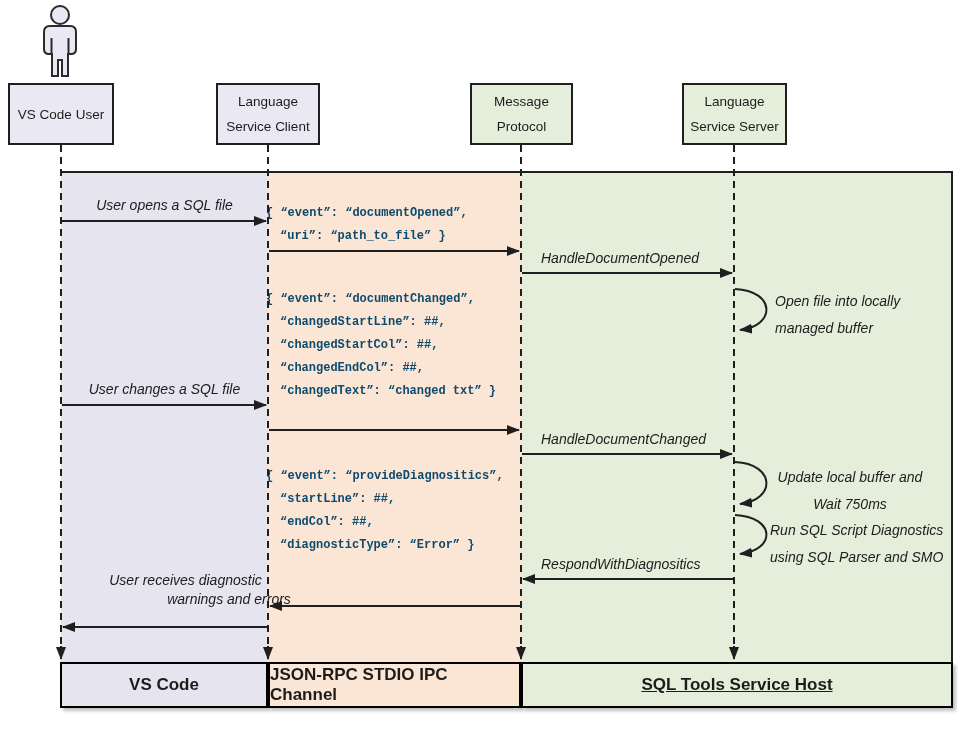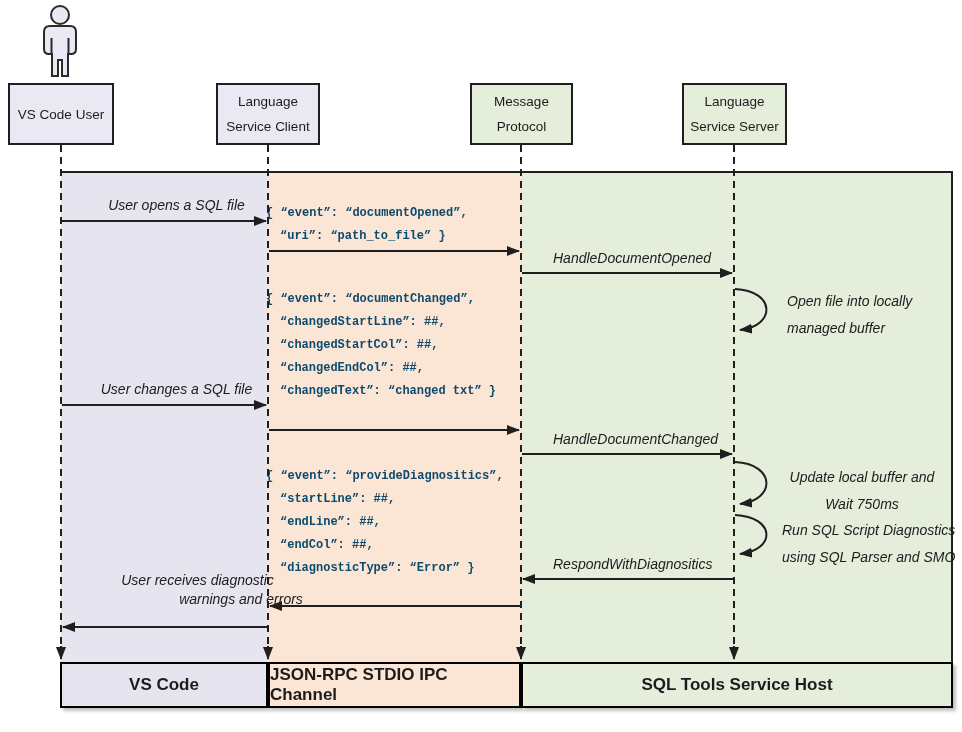--- a/index.html
+++ b/index.html
@@ -13,21 +13,21 @@
         display:flex;flex-direction:column;justify-content:center;align-items:center;
         gap:10px;font-size:13.5px;text-align:center;}
   .abox-lavender{background:#eae8f2;}
   .abox-green{background:#e4eedb;}
   .bbox{position:absolute;box-sizing:border-box;border:2px solid #000000;top:662px;height:46px;
         display:flex;align-items:center;justify-content:center;
         font-size:17px;font-weight:bold;box-shadow:3px 3px 3px #c2c2c2;}
   .bbox-lavender{background:#e6e4ef;}
   .bbox-peach{background:#fbe5d5;}
   .bbox-green{background:#e5eedb;}
-  .lbl{position:absolute;font-style:italic;font-size:14px;height:17px;line-height:17px;white-space:nowrap;padding-left:12px;}
+  .lbl{position:absolute;font-style:italic;font-size:14px;height:17px;line-height:17px;white-space:nowrap;}
   .lbl-c{text-align:center;}
   .msg{position:absolute;left:266px;width:253px;font-family:"Liberation Mono","DejaVu Sans Mono",monospace;
        font-size:12px;font-weight:bold;color:#0c4a6e;}
   .msg-line{height:23px;line-height:23px;white-space:pre;}
   .ind{padding-left:14px;}
   svg{position:absolute;left:0;top:0;pointer-events:none;}
   .svg-layer{z-index:5;}
 </style>
 </head>
 <body>
@@ -122,28 +122,27 @@
   <div class="msg" style="top:288px;">
     <div class="msg-line">{ “event”: “documentChanged”,</div>
     <div class="msg-line ind">“changedStartLine”: ##,</div>
     <div class="msg-line ind">“changedStartCol”: ##,</div>
     <div class="msg-line ind">“changedEndCol”: ##,</div>
     <div class="msg-line ind">“changedText”: “changed txt” }</div>
   </div>
   <div class="msg" style="top:465px;">
     <div class="msg-line">{ “event”: “provideDiagnositics”,</div>
     <div class="msg-line ind">“startLine”: ##,</div>
-    <div class="msg-line ind">“endLine”: ##,</div>
     <div class="msg-line ind">“endCol”: ##,</div>
     <div class="msg-line ind">“diagnosticType”: “Error” }</div>
   </div>
 
   <div class="bbox bbox-lavender" style="left:60px;width:208px;">
     <span>VS Code</span>
   </div>
   <div class="bbox bbox-peach" style="left:268px;width:253px;">
     <span>JSON-RPC STDIO IPC Channel</span>
   </div>
-  <div class="bbox bbox-green" style="left:521px;width:432px;">
+  <div class="bbox bbox-green" style="left:521px;width:432px;text-decoration:underline;">
     <span>SQL Tools Service Host</span>
   </div>
 
 </div>
 
 </body></html>

